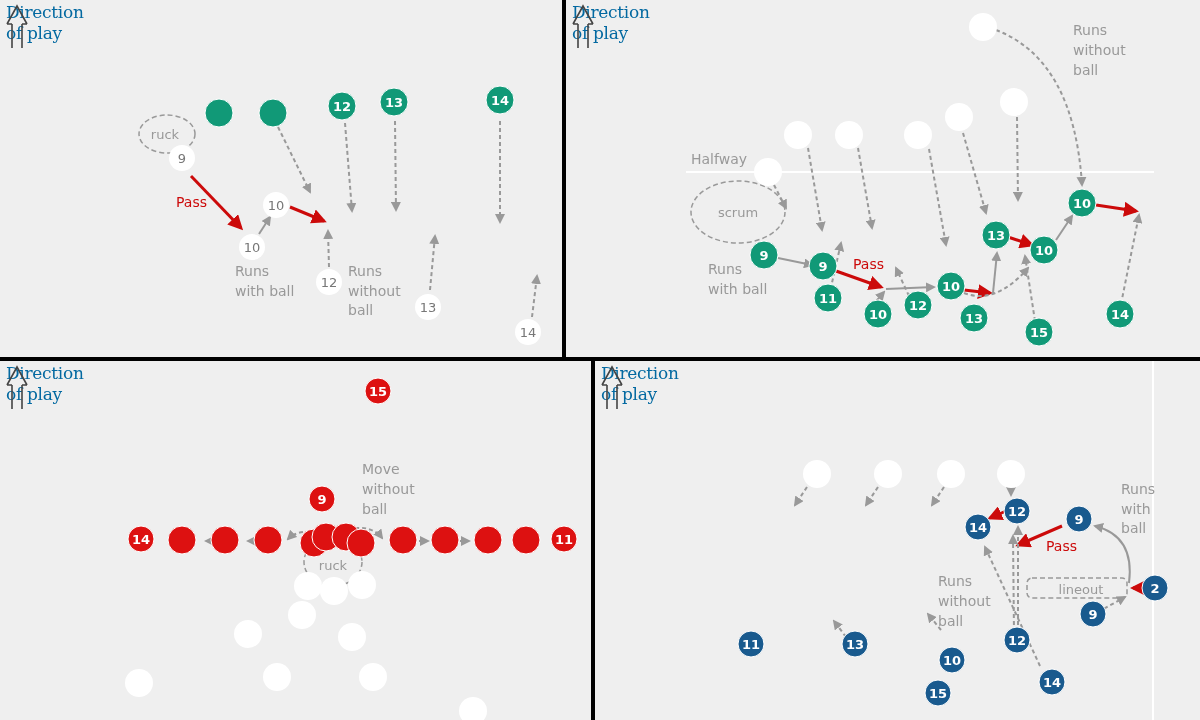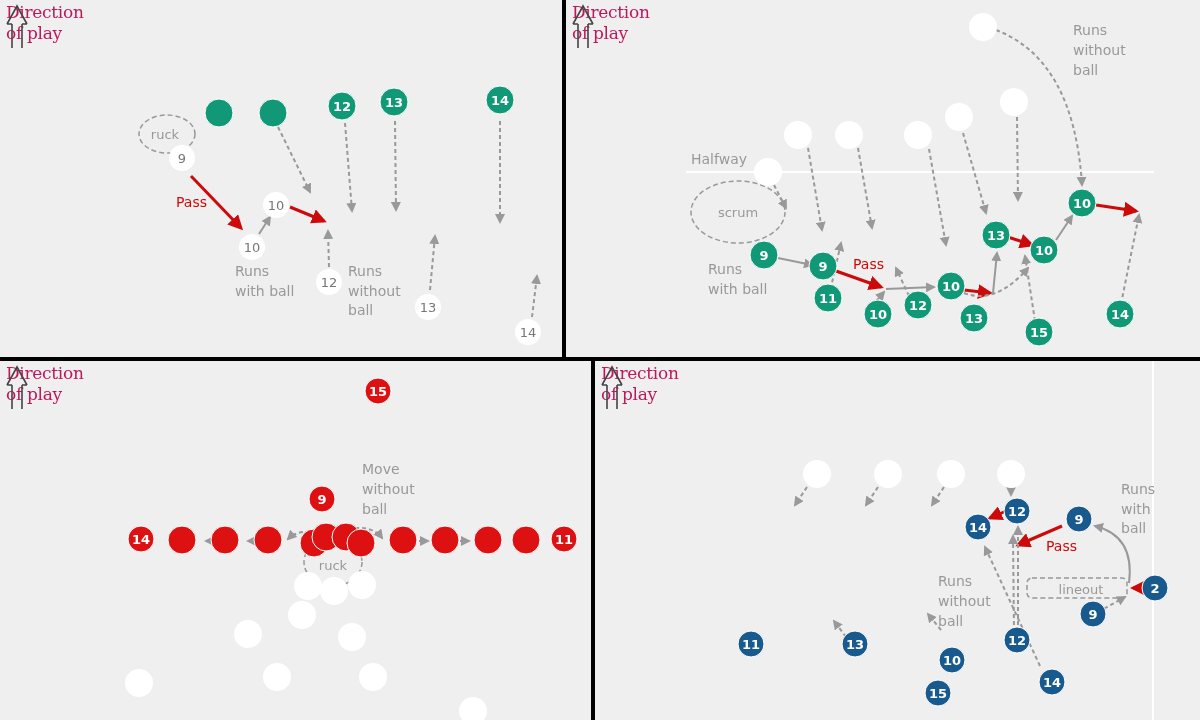--- a/index.html
+++ b/index.html
@@ -5,21 +5,21 @@
   html, body { margin: 0; padding: 0; background: #000; }
   body { width: 1200px; height: 720px; position: relative; overflow: hidden; font-family: "DejaVu Sans", sans-serif; }
   .panel { position: absolute; background: #efefef; overflow: hidden; }
   #p1 { left: 0; top: 0; width: 562px; height: 357px; }
   #p2 { left: 566px; top: 0; width: 634px; height: 357px; }
   #p3 { left: 0; top: 361px; width: 591px; height: 359px; }
   #p4 { left: 595px; top: 361px; width: 605px; height: 359px; }
   .panel svg { position: absolute; left: 0; top: 0; }
   .dir { position: absolute; left: 4px; top: 2px; display: flex; align-items: flex-start; }
   .dir .arrow { width: 26px; height: 48px; }
-  .dir .label { font-family: "DejaVu Serif", serif; font-size: 17px; line-height: 21px; color: #be185d; margin-left: 2px; letter-spacing: -0.3px; }
+  .dir .label { font-family: "DejaVu Serif", serif; font-size: 17px; line-height: 21px; color: #0369a1; margin-left: 2px; letter-spacing: -0.3px; }
   .dir .label span { display: block; }
   svg text { font-family: "DejaVu Sans", sans-serif; }
 </style>
 </head>
 <body>
 
 <div class="panel" id="p1">
     <svg width="562" height="357" viewBox="0 0 562 357">
       <defs>
         <marker id="ah-gray-0" viewBox="0 0 10 10" refX="8" refY="5" markerWidth="5" markerHeight="5" orient="auto-start-reverse">

